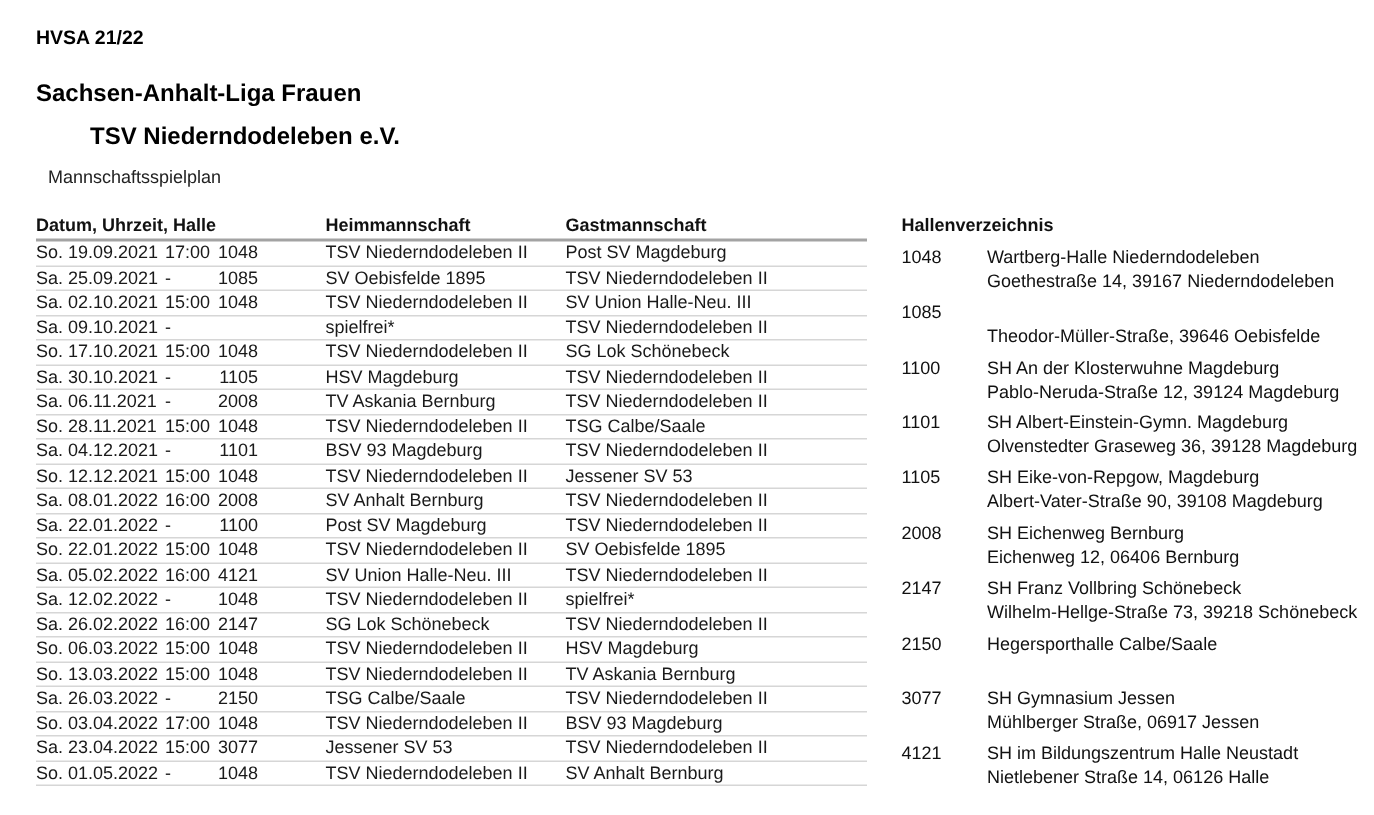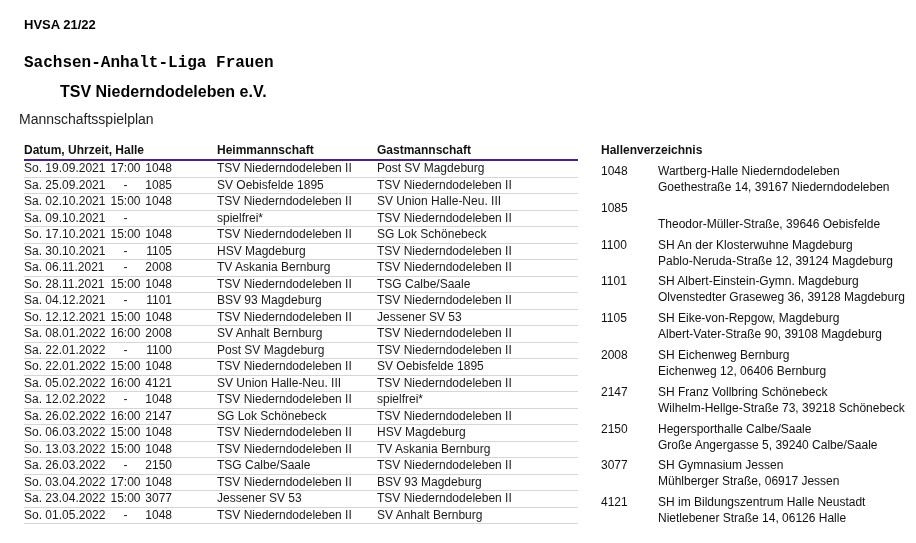--- a/index.html
+++ b/index.html
@@ -1,37 +1,37 @@
 <!DOCTYPE html>
 <html><head>
 <meta charset="utf-8">
 <style>
   html, body { margin: 0; padding: 0; background: #ffffff; }
   body {
     width: 916px; height: 543px; position: relative; overflow: hidden;
     font-family: "Liberation Sans", sans-serif; color: #111;
   }
   .title1 { position: absolute; left: 24px; top: 17px; font-size: 13px; font-weight: bold; color: #000; }
-  .title2 { position: absolute; left: 24px; top: 54px; font-size: 16px; font-weight: bold; color: #000; font-family: Liberation Mono, monospace; }
+  .title2 { position: absolute; left: 24px; top: 54px; font-size: 16px; font-weight: bold; color: #000; }
   .title3 { position: absolute; left: 24px; top: 83px; font-size: 16px; font-weight: bold; color: #000; margin-left: 36px; }
-  .subtitle { position: absolute; left: 19px; top: 111px; font-size: 14px; color: #222; }
+  .subtitle { position: absolute; left: 32px; top: 111px; font-size: 12px; color: #222; }
 
   .schedule { position: absolute; left: 24px; top: 143px; width: 554px; }
   .sched-head {
     position: relative; height: 16px; font-size: 12px; font-weight: bold;
-    border-bottom: 2px solid #4c1d95; padding-bottom: 0px;
+    border-bottom: 2px solid #a3a3a3; padding-bottom: 0px;
   }
   .sched-head span { position: absolute; top: 0; }
   .sched-row {
     position: relative; height: 15.5px; font-size: 12px; line-height: 15px;
     border-bottom: 1px solid #d6d6d6; color: #1a1a1a;
   }
   .sched-row span { position: absolute; top: 0; white-space: nowrap; }
   .c-date { left: 0; }
-  .c-time { left: 86px; width: 31px; text-align: center; }
+  .c-time { left: 86px; width: 31px; }
   .c-hall { left: 121px; width: 27px; text-align: right; }
   .c-home { left: 193px; }
   .c-guest { left: 353px; text-align: center; }
 
   .halls { position: absolute; left: 601px; top: 143px; width: 305px; }
   .halls-head { font-size: 12px; font-weight: bold; height: 16px; }
   .hall-entry { position: relative; height: 36.8px; font-size: 12px; line-height: 16px; }
   .hall-entry:first-of-type { }
   .hall-code { position: absolute; left: 0; top: 0; }
   .hall-name { position: absolute; left: 57px; top: 0; white-space: nowrap; }
@@ -242,21 +242,20 @@
         <span class="hall-addr">Eichenweg 12, 06406 Bernburg</span>
       </div>
       <div class="hall-entry">
         <span class="hall-code">2147</span>
         <span class="hall-name">SH Franz Vollbring Schönebeck</span>
         <span class="hall-addr">Wilhelm-Hellge-Straße 73, 39218 Schönebeck</span>
       </div>
       <div class="hall-entry">
         <span class="hall-code">2150</span>
         <span class="hall-name">Hegersporthalle Calbe/Saale</span>
-        <span class="hall-addr">Große Angergasse 5, 39240 Calbe/Saale</span>
       </div>
       <div class="hall-entry">
         <span class="hall-code">3077</span>
         <span class="hall-name">SH Gymnasium Jessen</span>
         <span class="hall-addr">Mühlberger Straße, 06917 Jessen</span>
       </div>
       <div class="hall-entry">
         <span class="hall-code">4121</span>
         <span class="hall-name">SH im Bildungszentrum Halle Neustadt</span>
         <span class="hall-addr">Nietlebener Straße 14, 06126 Halle</span>

